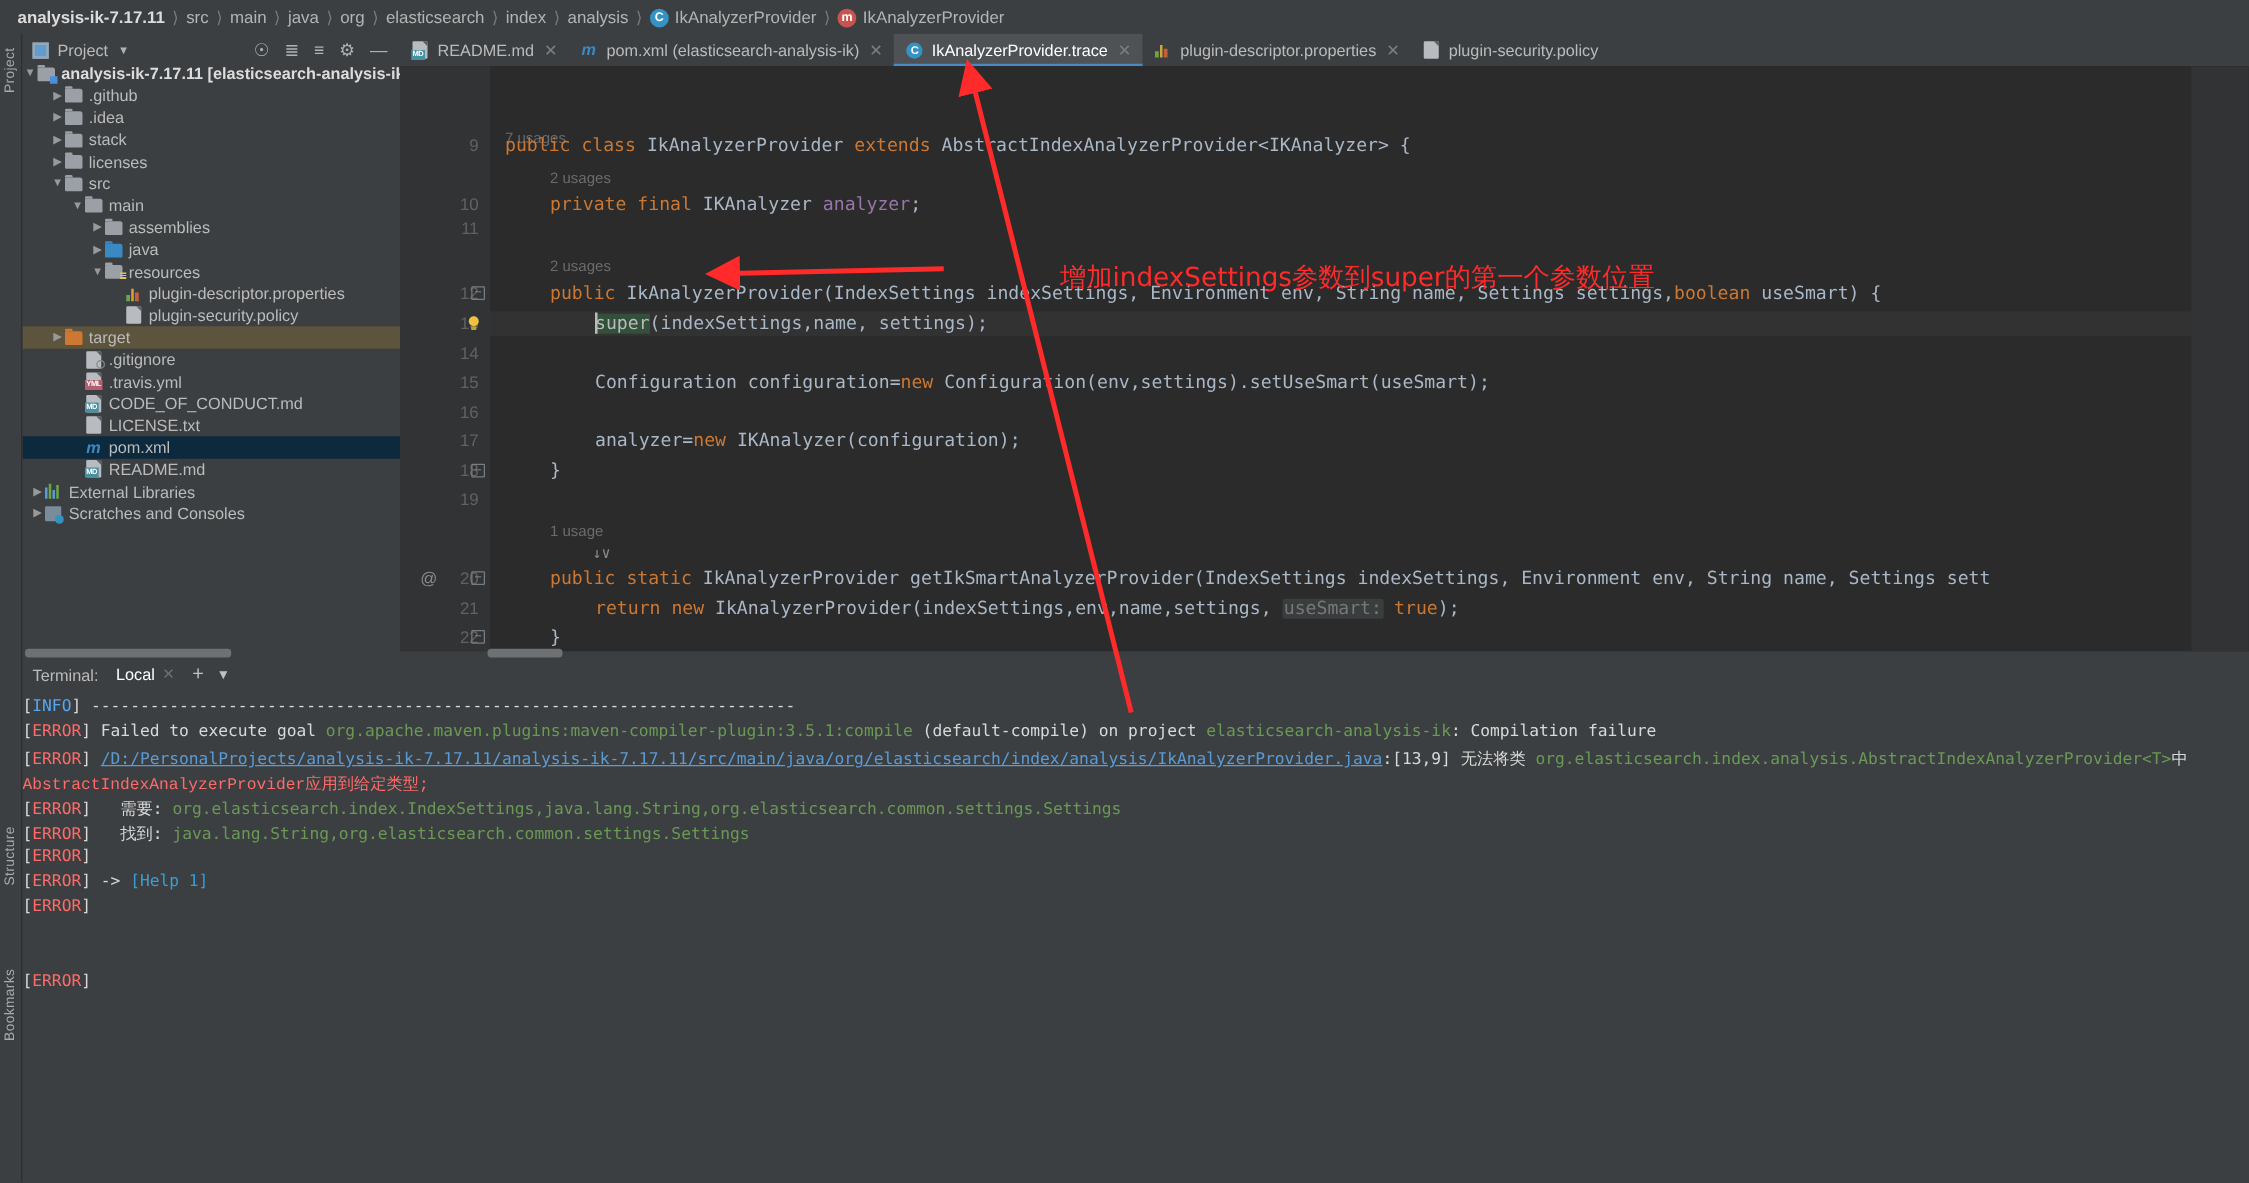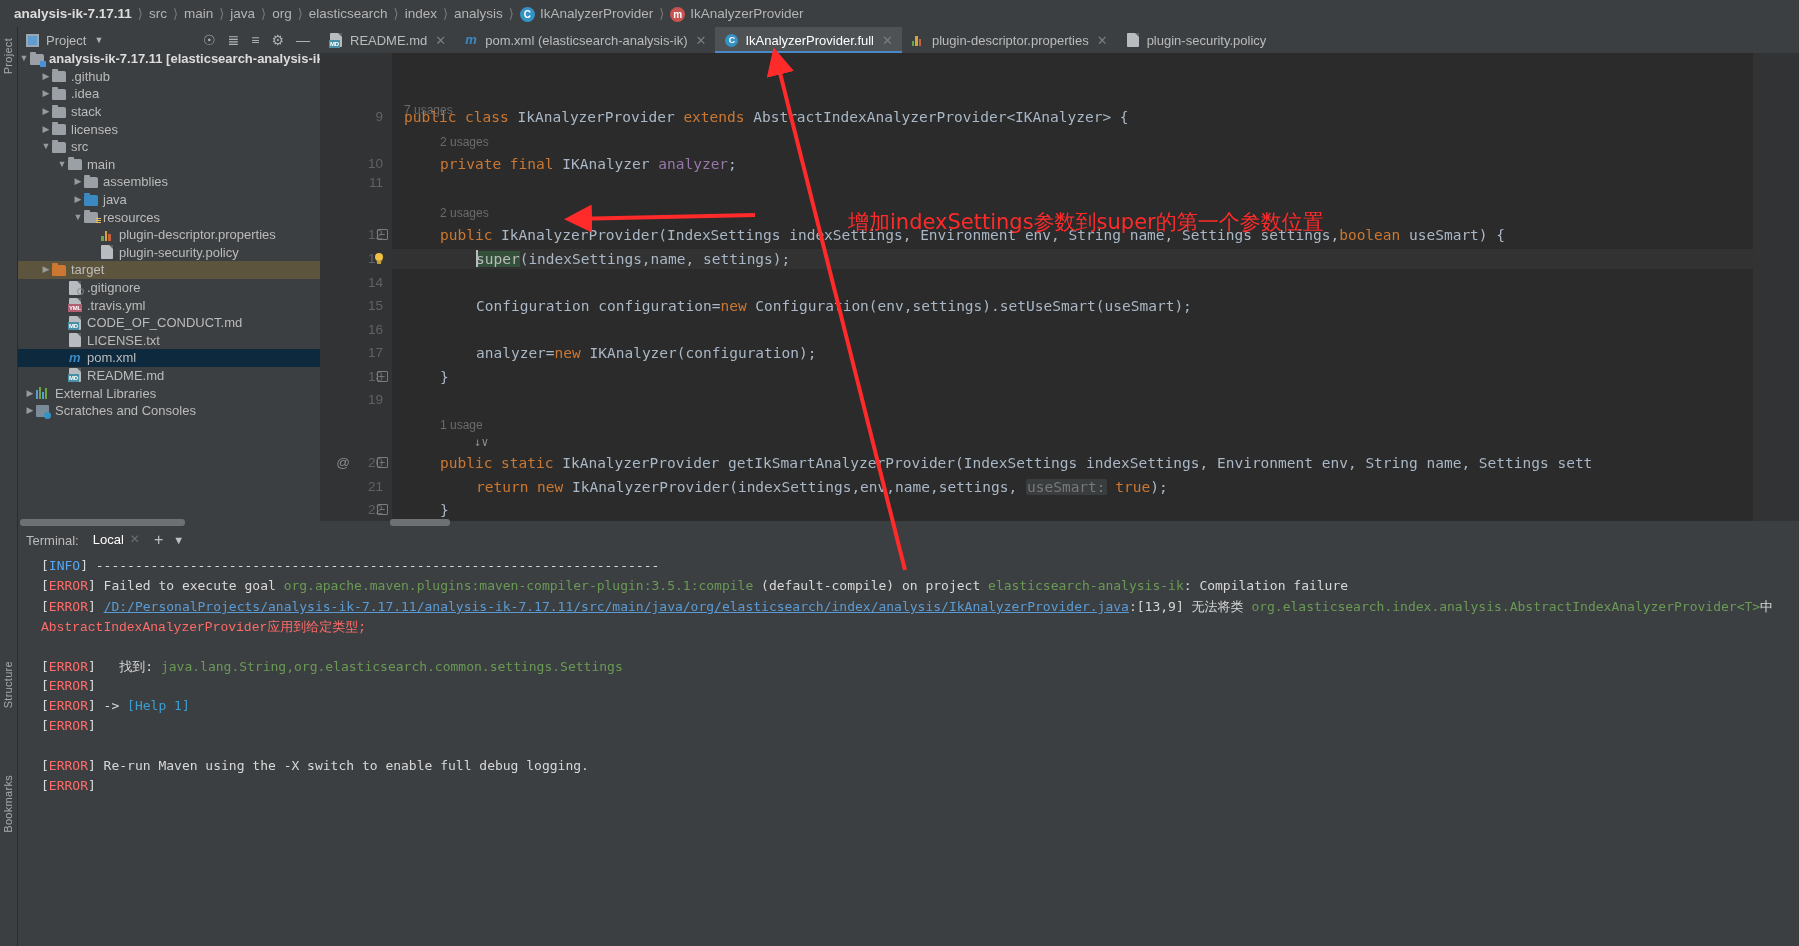--- a/index.html
+++ b/index.html
@@ -184,21 +184,21 @@
   }
   #terminal-header .x { color: #6f6f6f; font-size: 12px; }
   #terminal-header .plus { font-size: 16px; color: #c0c0c0; line-height: 1; }
   #terminal-header .chev { font-size: 11px; color: #c0c0c0; }
 
   #terminal-body {
     position: absolute; left: 18px; top: 552px; width: 1781px; height: 394px;
     background: #3c3f41; overflow: hidden;
     font-family: "DejaVu Sans Mono", monospace; font-size: 13px;
   }
-  .tline { position: absolute; white-space: pre; left: 23px; }
+  .tline { position: absolute; white-space: pre; left: 0; }
   .t-info { color: #56a8f5; }
   .t-err { color: #ff6b68; }
   .t-txt { color: #d8d8d8; }
   .t-green { color: #6a9955; }
   .t-link { color: #5b9bd5; text-decoration: underline; }
   .t-blue2 { color: #3c9dd0; }
 
   
   #annot { position: absolute; left: 0; top: 0; width: 1799px; height: 946px; pointer-events: none; }
   #annot-text {
@@ -453,21 +453,21 @@
       <span class="tabic">
         <span class="mvn-m">m</span>
       </span>
       <span>pom.xml (elasticsearch-analysis-ik)</span>
       <span class="x">✕</span>
     </div>
     <div class="tab active">
       <span class="tabic">
         <span style="position:absolute;left:1px;top:1px;width:13px;height:13px;border-radius:50%;background:#3592c4;color:#fff;font-size:9px;font-weight:bold;text-align:center;line-height:13px;font-family:'Liberation Sans',sans-serif">C</span>
       </span>
-      <span>IkAnalyzerProvider.full</span>
+      <span>IkAnalyzerProvider.trace</span>
       <span class="x">✕</span>
     </div>
     <div class="tab">
       <span class="tabic">
         <span class="props-ic">
           <i style="height:5px;background:#6ba644"></i>
           <i style="height:10px;background:#d8a33a"></i>
           <i style="height:7px;background:#c4603c"></i>
         </span>
       </span>
@@ -537,25 +537,25 @@
     <span class="x">✕</span>
   </span>
   <span class="plus">+</span>
   <span class="chev">▼</span>
 </div>
 <div id="terminal-body">
     <div class="tline" style="top: 6px;"><span class="t-txt">[</span><span class="t-info">INFO</span><span class="t-txt">]</span><span class="t-txt"> ------------------------------------------------------------------------</span></div>
     <div class="tline" style="top: 26px;"><span class="t-txt">[</span><span class="t-err">ERROR</span><span class="t-txt">]</span><span class="t-txt"> Failed to execute goal </span><span class="t-green">org.apache.maven.plugins:maven-compiler-plugin:3.5.1:compile</span><span class="t-txt"> (default-compile)</span><span class="t-txt"> on project </span><span class="t-green">elasticsearch-analysis-ik</span><span class="t-txt">: Compilation failure</span></div>
     <div class="tline" style="top: 46px;"><span class="t-txt">[</span><span class="t-err">ERROR</span><span class="t-txt">]</span><span class="t-txt"> </span><span class="t-link">/D:/PersonalProjects/analysis-ik-7.17.11/analysis-ik-7.17.11/src/main/java/org/elasticsearch/index/analysis/IkAnalyzerProvider.java</span><span class="t-txt">:[13,9] 无法将类 </span><span class="t-green">org.elasticsearch.index.analysis.AbstractIndexAnalyzerProvider&lt;T&gt;</span><span class="t-txt">中</span></div>
     <div class="tline" style="top: 66px; font-family: Liberation Mono, monospace;"><span class="t-err">AbstractIndexAnalyzerProvider应用到给定类型;</span></div>
+    <div class="tline" style="top: 86px;"><span class="t-txt">[</span><span class="t-err">ERROR</span><span class="t-txt">]</span><span class="t-txt">   需要: </span><span class="t-green">org.elasticsearch.index.IndexSettings,java.lang.String,org.elasticsearch.common.settings.Settings</span></div>
     <div class="tline" style="top: 106px;"><span class="t-txt">[</span><span class="t-err">ERROR</span><span class="t-txt">]</span><span class="t-txt">   找到: </span><span class="t-green">java.lang.String,org.elasticsearch.common.settings.Settings</span></div>
     <div class="tline" style="top: 126px;"><span class="t-txt">[</span><span class="t-err">ERROR</span><span class="t-txt">]</span></div>
     <div class="tline" style="top: 146px;"><span class="t-txt">[</span><span class="t-err">ERROR</span><span class="t-txt">]</span><span class="t-txt"> -&gt; </span><span class="t-blue2">[Help 1]</span></div>
     <div class="tline" style="top: 166px;"><span class="t-txt">[</span><span class="t-err">ERROR</span><span class="t-txt">]</span></div>
-    <div class="tline" style="top: 206px;"><span class="t-txt">[</span><span class="t-err">ERROR</span><span class="t-txt">]</span><span class="t-txt"> Re-run Maven using the </span><span class="t-txt">-X</span><span class="t-txt"> switch to enable full debug logging.</span></div>
     <div class="tline" style="top: 226px;"><span class="t-txt">[</span><span class="t-err">ERROR</span><span class="t-txt">]</span></div>
   </div>
 
 <svg id="annot" viewBox="0 0 1799 946">
   <defs>
     <marker id="ah" markerWidth="7" markerHeight="7" refX="5.5" refY="3.5" orient="auto">
       <polygon points="0,0 7,3.5 0,7" fill="#ff2a2a"></polygon>
     </marker>
   </defs>
   <line x1="905" y1="570" x2="775" y2="53" stroke="#ff2a2a" stroke-width="4" marker-end="url(#ah)"></line>

